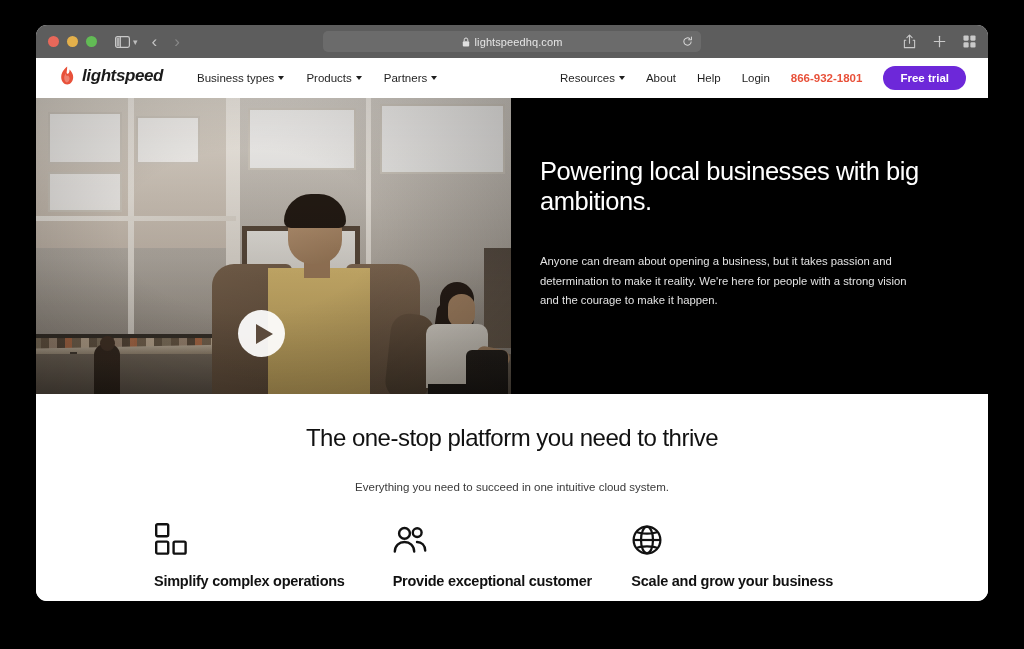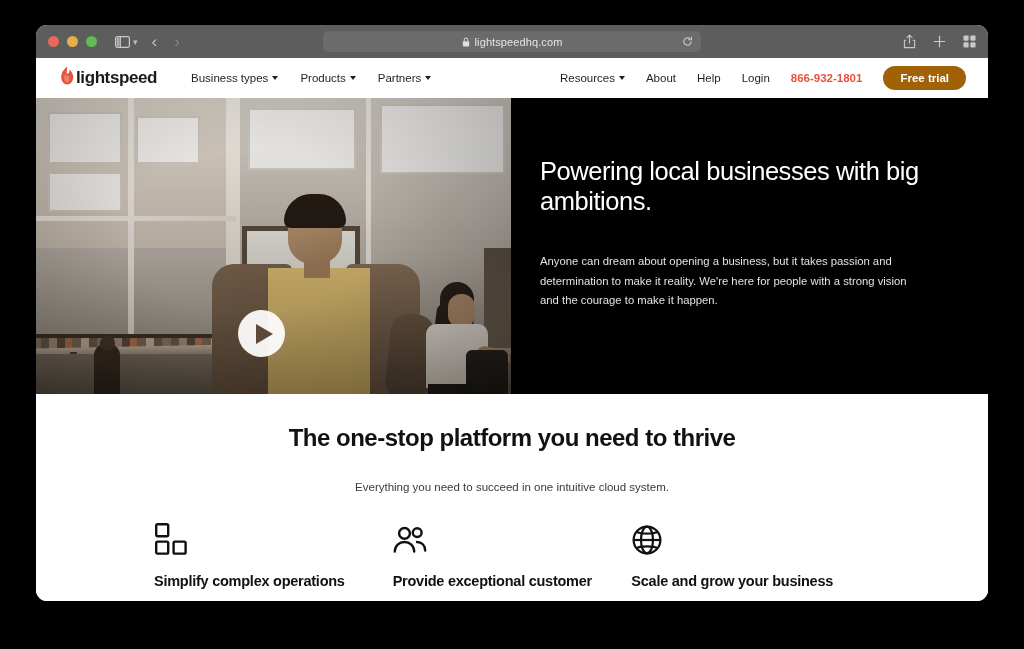--- a/index.html
+++ b/index.html
@@ -118,22 +118,23 @@
     background: #ffffff;
     display: flex;
     align-items: center;
     padding: 0 22px;
     position: relative;
     z-index: 5;
   }
 
   .brand {
     display: flex;
-    align-items: center;
+    gap: 6px;
     margin-right: 34px;
+    font-style: italic;
   }
   .brand-name {
     font-size: 17px;
     font-weight: 700;
     color: #1a1a1a;
     letter-spacing: -0.4px;
   }
 
   .nav-left { display: flex; align-items: flex-start; gap: 22px; }
   .nav-right { margin-left: auto; display: flex; align-items: center; gap: 21px; }
@@ -153,21 +154,21 @@
     border-top: 4px solid #1f1f1f;
     display: inline-block;
   }
   .nav-phone {
     font-size: 11.5px;
     color: #e8513a;
     font-weight: 700;
     white-space: nowrap;
   }
   .btn-trial {
-    background: #a16207;
+    background: #6d28d9;
     color: #ffffff;
     font-size: 11.5px;
     font-weight: 700;
     border: none;
     border-radius: 14px;
     padding: 6px 17px;
     white-space: nowrap;
     font-family: "Liberation Sans", sans-serif;
   }
 
@@ -395,21 +396,21 @@
 
   
   .features {
     background: #ffffff;
     padding-top: 30px;
     height: 207px;
   }
   .features-title {
     text-align: center;
     font-size: 24px;
-    font-weight: 700;
+    font-weight: 400;
     color: #111111;
     letter-spacing: -0.5px;
   }
   .features-sub {
     text-align: center;
     margin-top: 29px;
     font-size: 11.5px;
     color: #3a3a3a;
   }
   .feature-grid {

